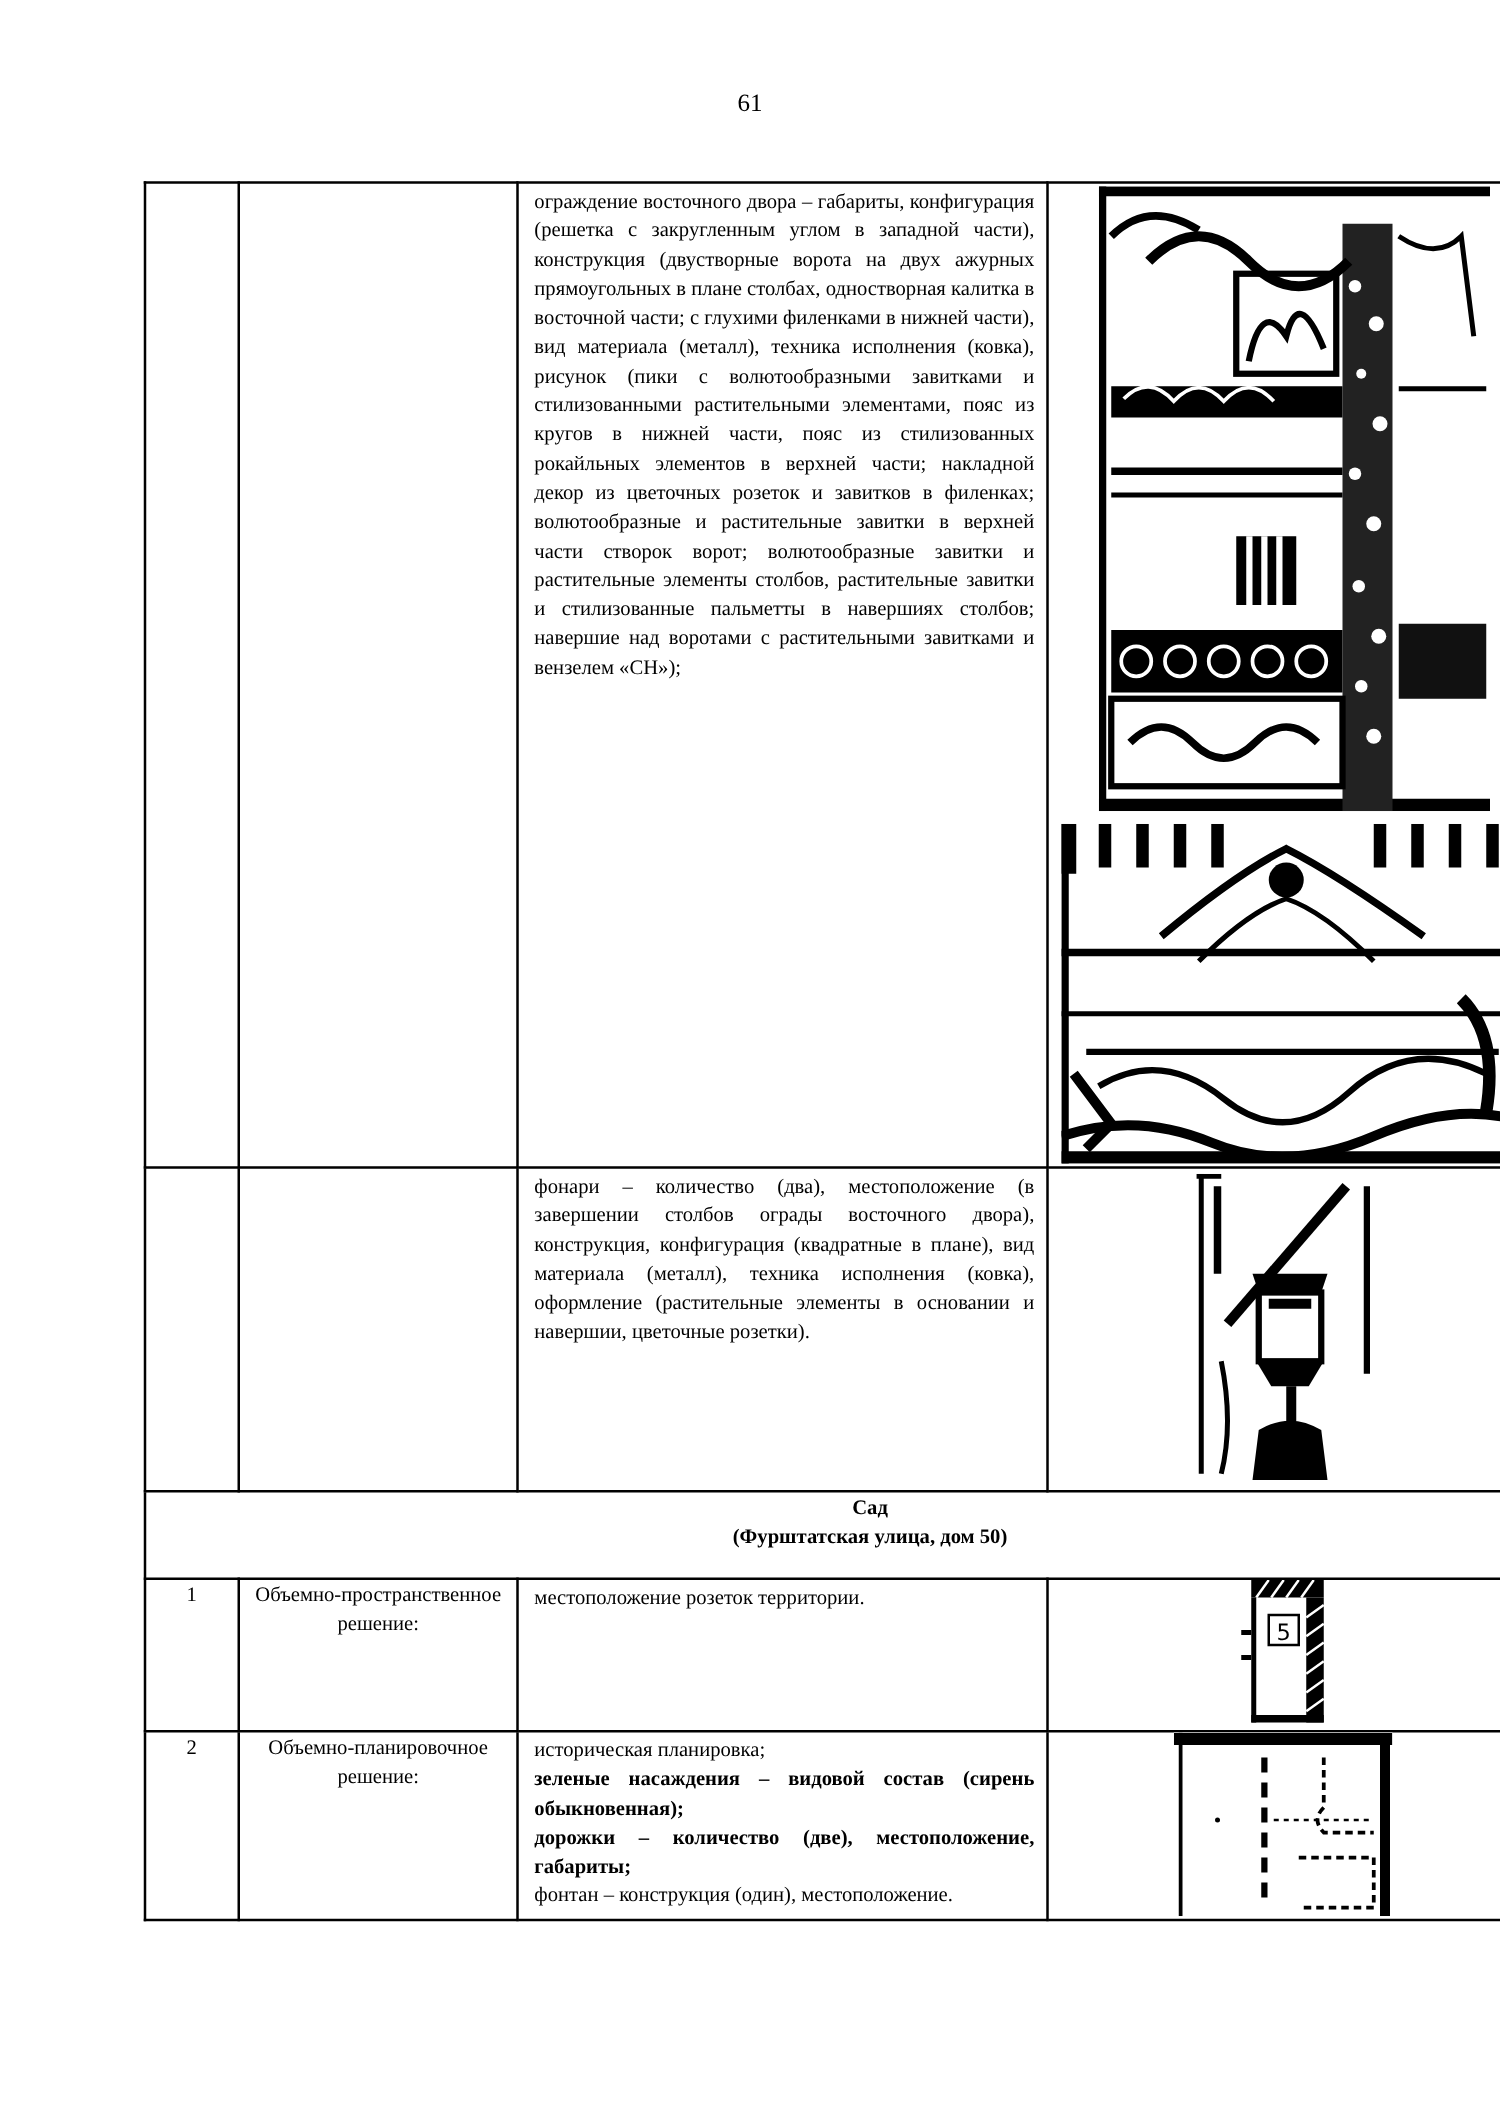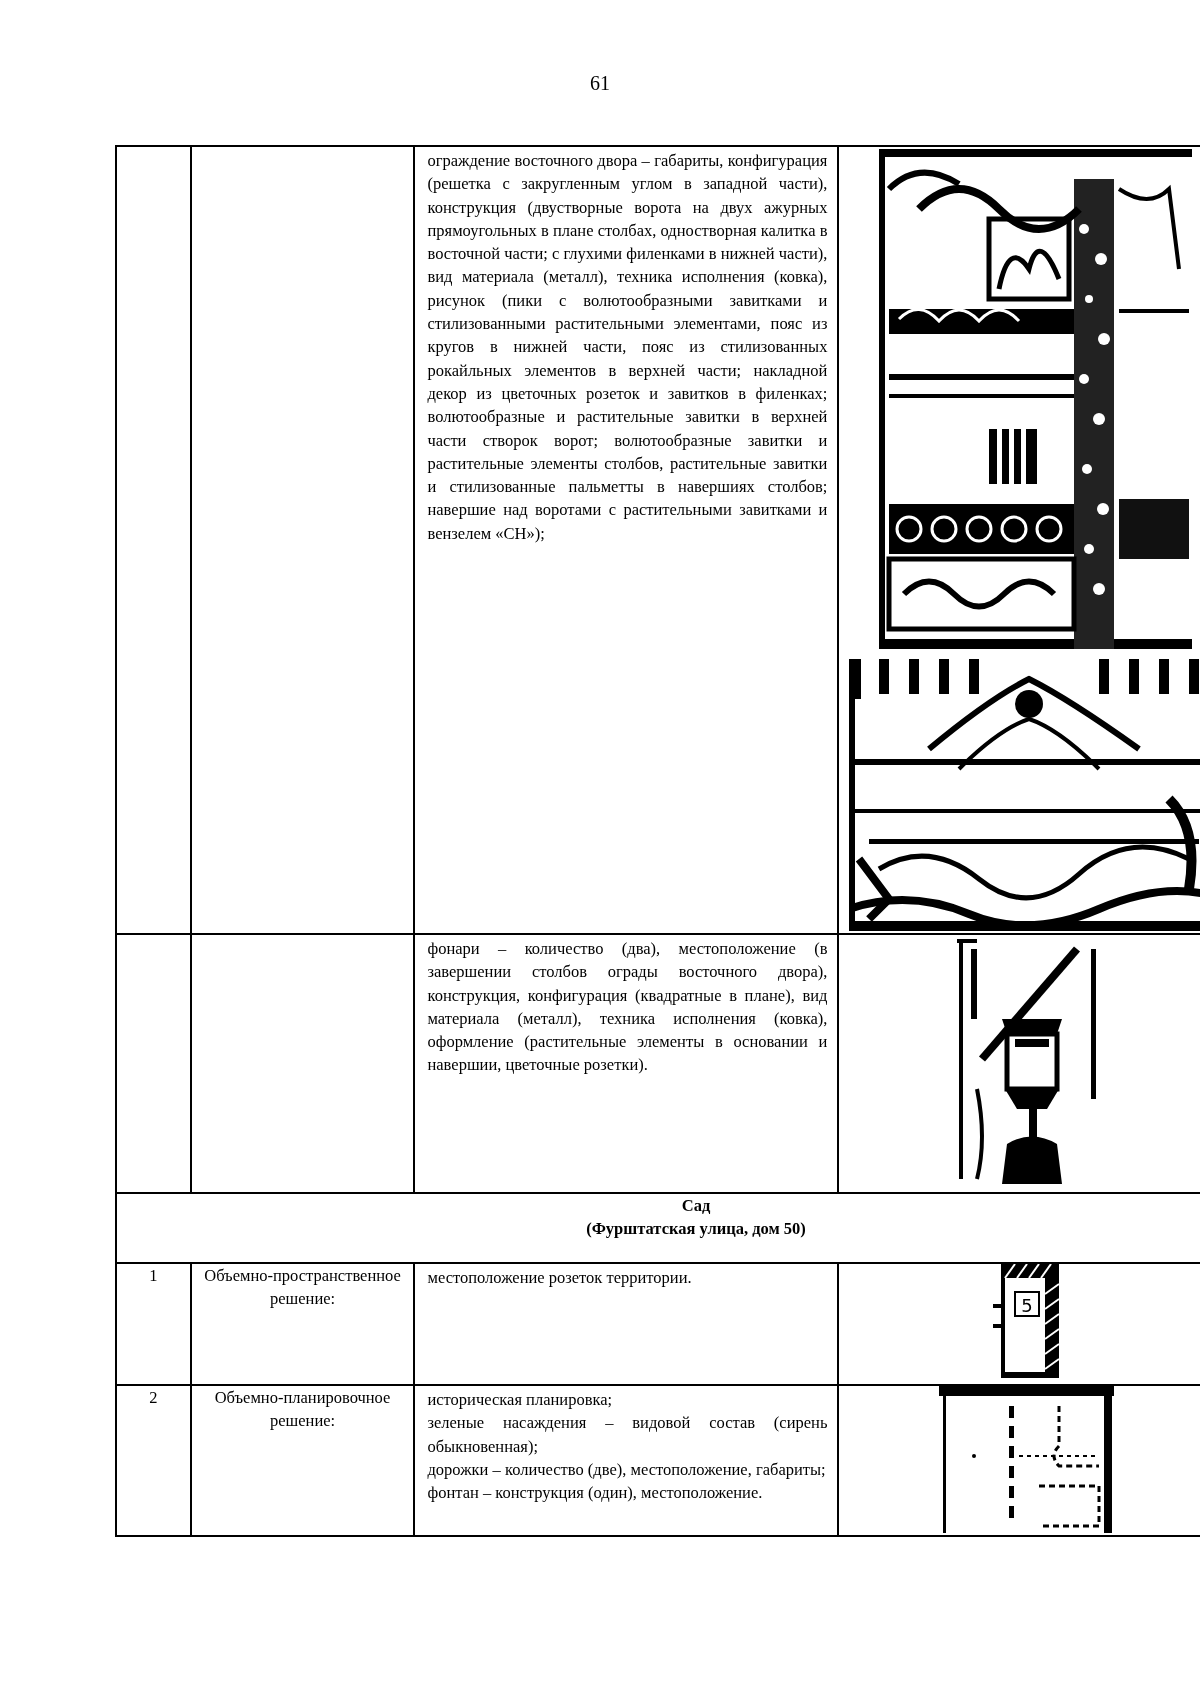--- a/index.html
+++ b/index.html
@@ -179,22 +179,22 @@
         </svg>
       </div>
     </td>
   </tr>
 
   <tr style="height:151px;">
     <td class="c1">2</td>
     <td class="c2">Объемно-планировочное решение:</td>
     <td class="c3">
       <div class="txt">историческая планировка;</div>
-      <div class="txt" style="padding-top:0;">зеленые насаждения – видовой состав (сирень обыкновенная);</div>
-      <div class="txt" style="padding-top:0;">дорожки – количество (две), местоположение, габариты;</div>
+      <div class="txt" style="padding-top:0;font-weight:bold;">зеленые насаждения – видовой состав (сирень обыкновенная);</div>
+      <div class="txt" style="padding-top:0;font-weight:bold;">дорожки – количество (две), местоположение, габариты;</div>
       <div class="txt" style="padding-top:0;">фонтан – конструкция (один), местоположение.</div>
     </td>
     <td class="c4">
       <div class="img" style="left:100px;top:0;width:175px;height:147px;">
         <svg viewBox="0 0 175 147" preserveAspectRatio="none">
           <rect width="175" height="147" fill="#fff"></rect>
           <rect x="0" y="0" width="175" height="10" fill="#000"></rect>
           <rect x="4" y="0" width="3" height="147" fill="#000"></rect>
           <rect x="165" y="10" width="8" height="137" fill="#000"></rect>
           <g fill="#000">

